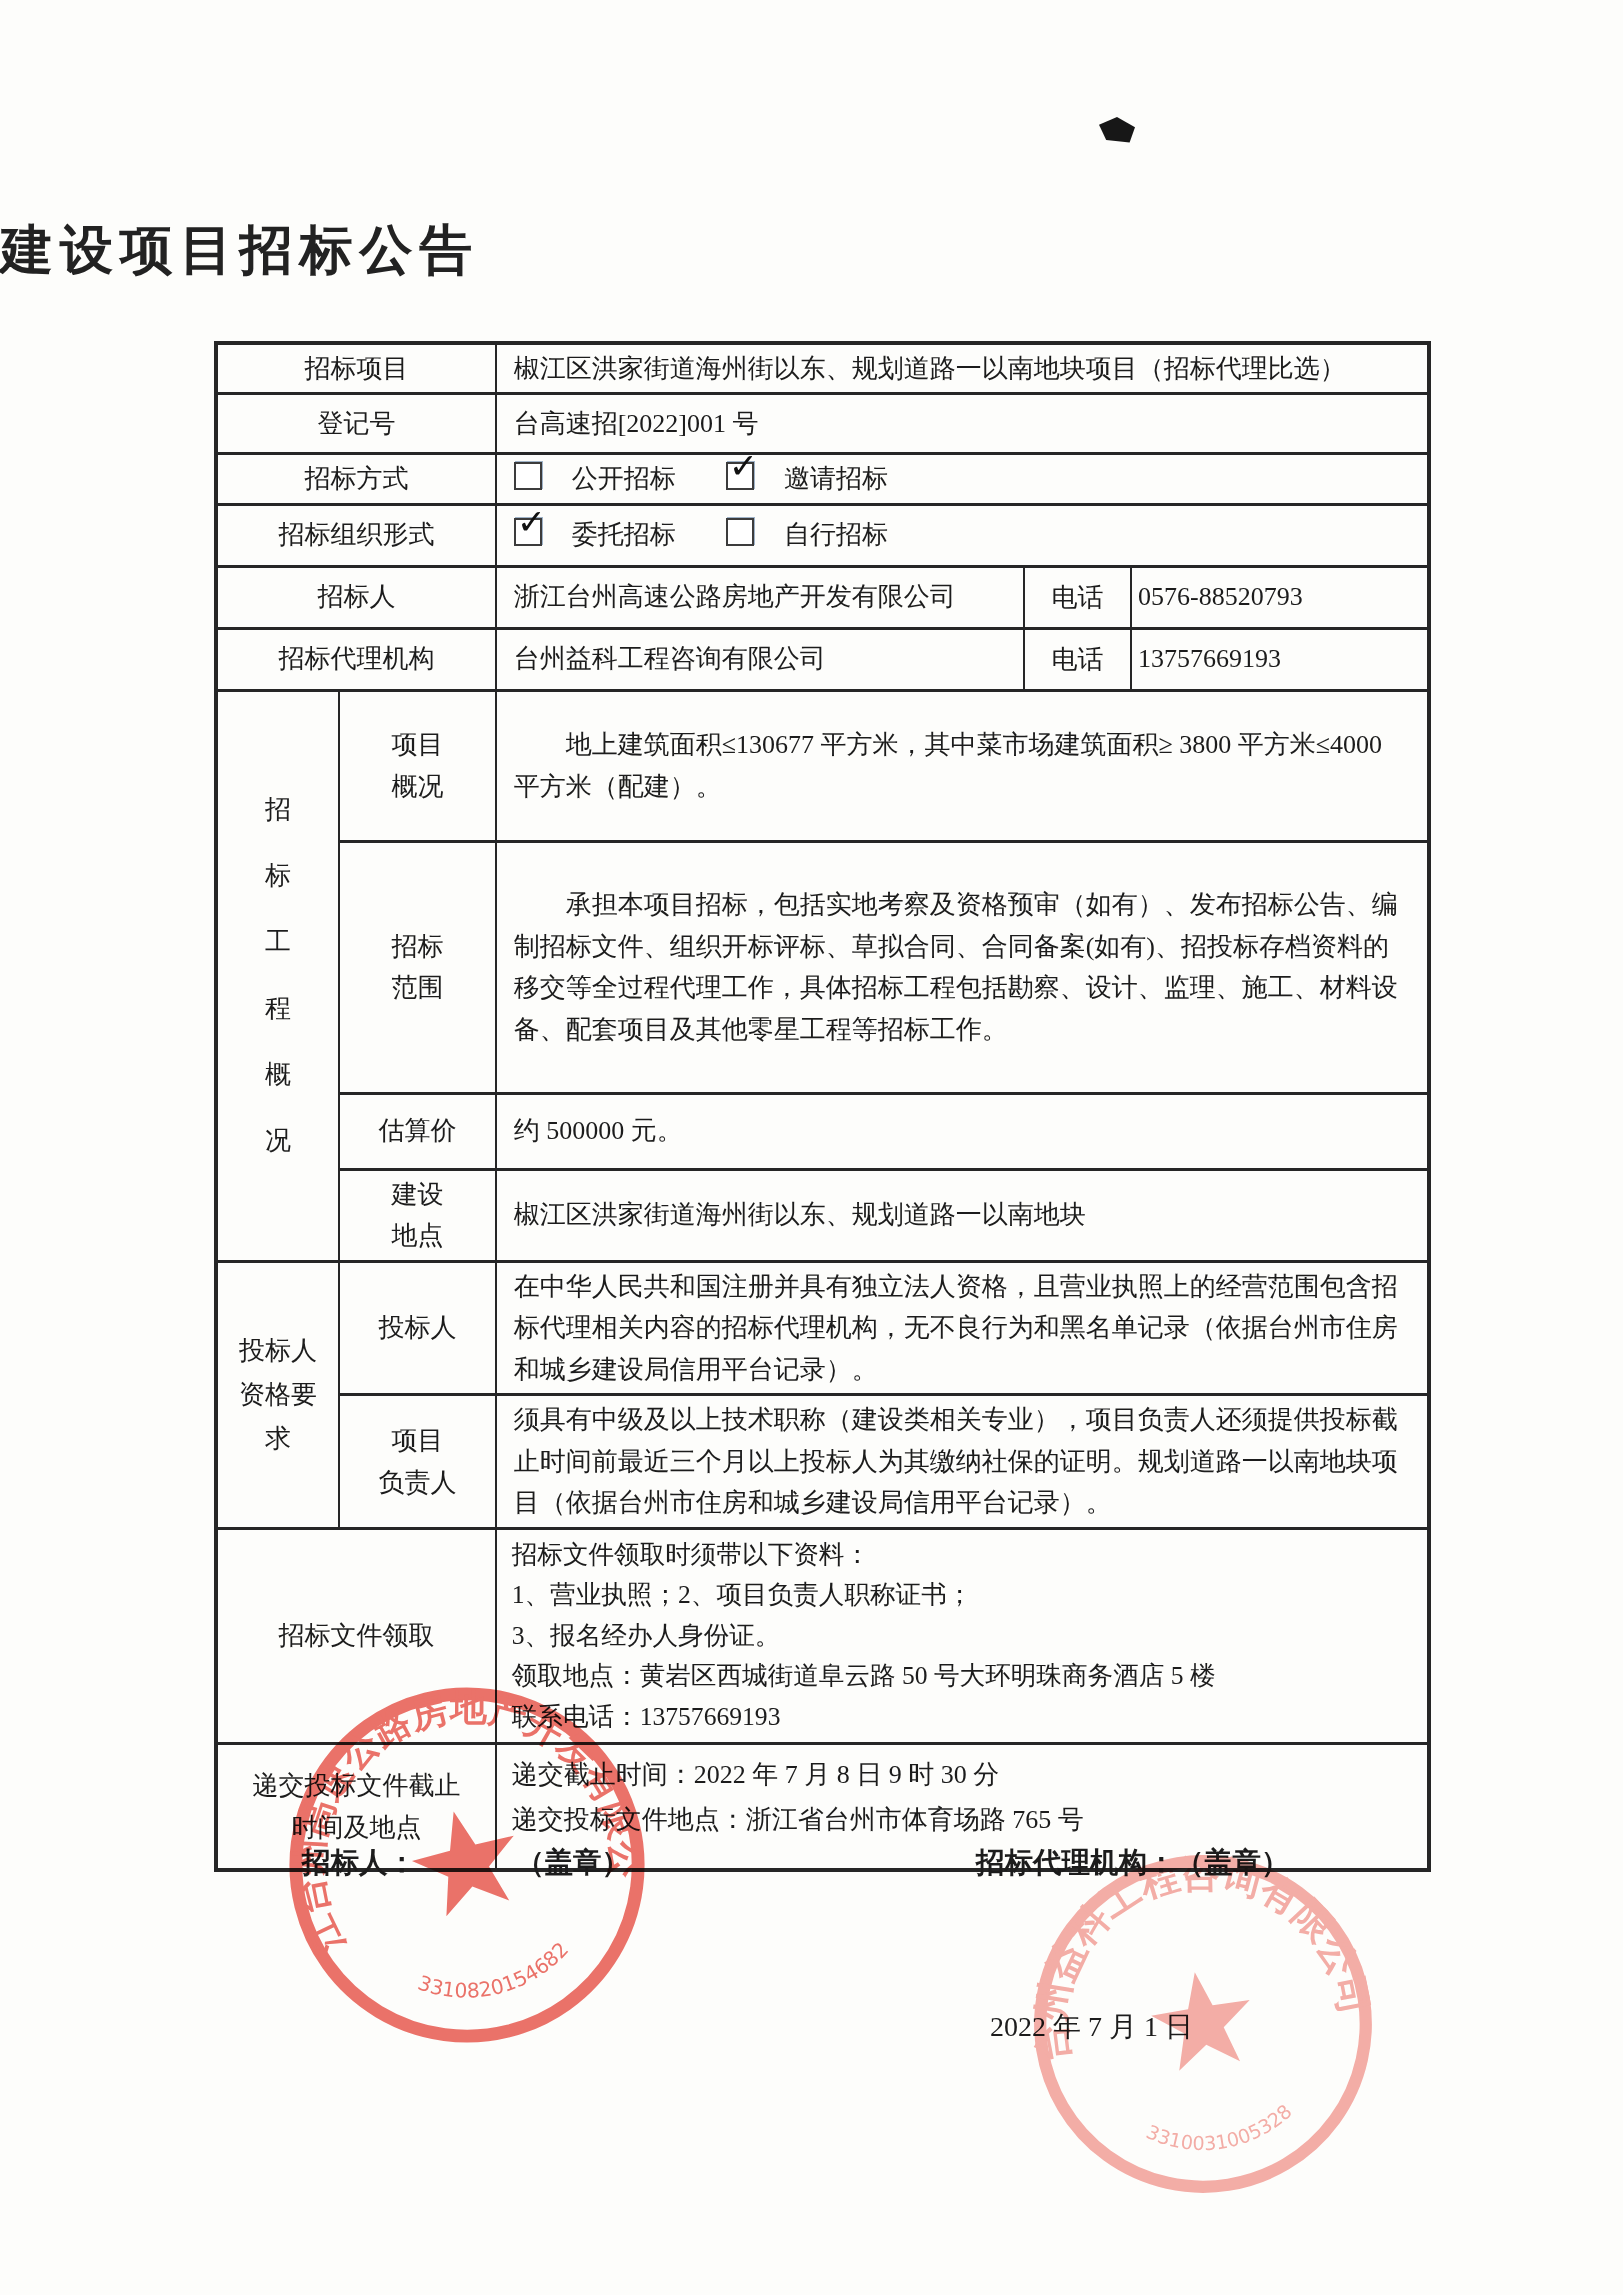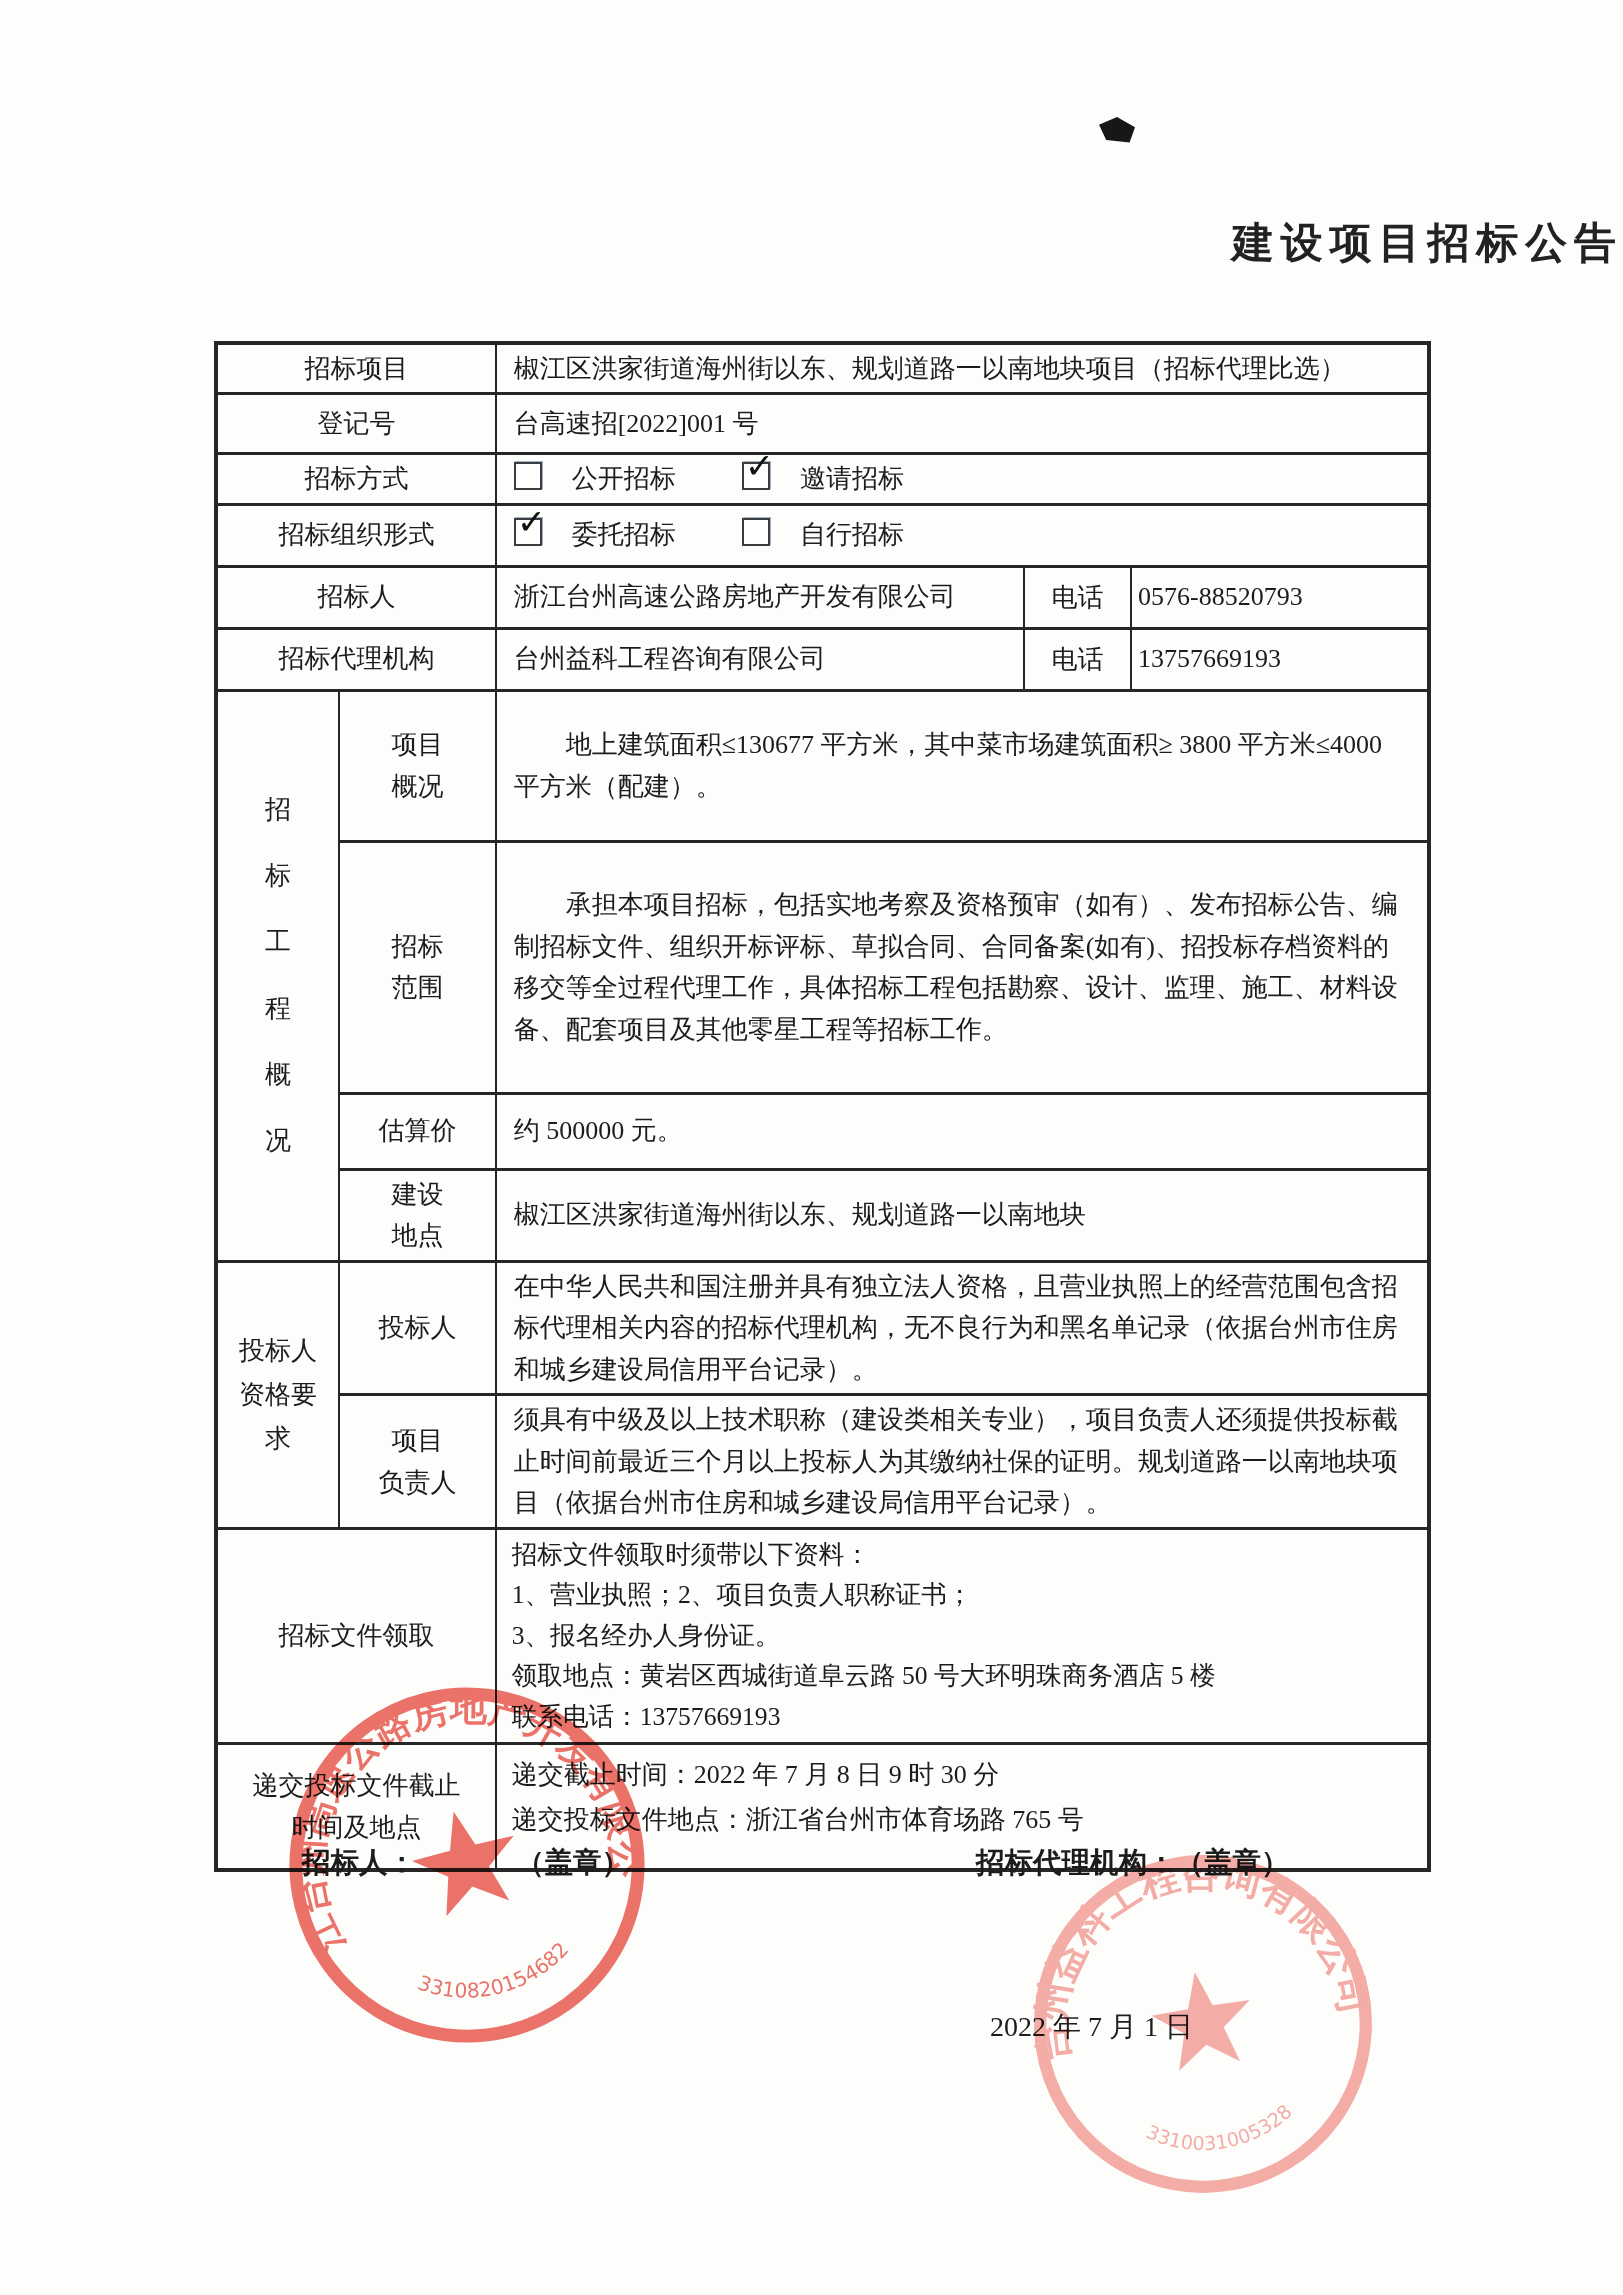--- a/index.html
+++ b/index.html
@@ -1,19 +1,19 @@
 <!DOCTYPE html>
 <html style="font-size:7.9px"><head>
 <meta charset="utf-8">
 <style>
   html,body{margin:0;padding:0;background:#e8e8e6;}
   .page{position:relative;width:1623px;height:2295px;background:#fdfdfb;overflow:hidden;
         font-family:"Liberation Serif","DejaVu Serif",serif;color:#1c1c1c;}
-  .title{position:absolute;top:215px;left:0;width:100%;text-align:right;
-         font-size:42px;font-weight:700;letter-spacing:6.9px;color:#222;}
+  .title{position:absolute;top:215px;left:0;width:100%;text-align:left;
+         font-size:53px;font-weight:700;letter-spacing:6.9px;color:#222;}
   .artifact{position:absolute;left:1099px;top:117px;width:36px;height:25.6px;background:#171717;
             clip-path:polygon(0 30%,50% 0,100% 40%,85% 100%,20% 90%);}
   table.doc{position:absolute;left:214px;top:341px;width:1214px;border-collapse:collapse;table-layout:fixed;}
   table.doc td{border:2.5px solid #262626;border-top-width:3.9px;border-bottom-width:3.9px;
                font-size:26px;color:#1c1c1c;vertical-align:middle;word-break:break-all;}
   table.doc{border:4.9px solid #262626;}
   td.lab{text-align:center;white-space:pre-line;line-height:1.6;}
   td.val{padding:2.9px 16.7px;line-height:1.6;}
   .r1{height:46px}.r2{height:60px}.r3{height:46px}.r4{height:62px}.r5{height:62px}
   .r6{height:62px}.r7{height:151px}.r8{height:252px}.r9{height:76px}.r10{height:92px}
@@ -28,21 +28,21 @@
   .pre{white-space:pre-line;}
   .r13 td.val{line-height:1.58;font-size:25.6px;padding:4.9px 14.7px;vertical-align:middle;}
   .r14 td.val{line-height:1.75;padding:6.9px 14.7px;vertical-align:top;}
   .phone-lab{text-align:center;}
   .phone-val{padding-left:6px;font-family:"Liberation Serif","DejaVu Serif",serif;}
   .cb{position:relative;display:inline-block;width:24.6px;height:24.6px;border:2px solid #3c3c3c;
       background:#fff;vertical-align:-2.9px;margin-right:29.5px;box-shadow:1px -1px 0 #9fb3c8;}
   .cb .tick{display:none;position:absolute;left:1px;top:-14.7px;font-size:35px;font-weight:700;color:#111;
             font-family:"DejaVu Sans",sans-serif;line-height:1;}
   .cb.checked .tick{display:block;}
-  .opt-label{display:inline-block;margin-right:66px;}
+  .opt-label{display:inline-block;margin-right:50px;}
   .sig{position:absolute;top:1844px;left:302px;font-size:28.5px;font-weight:700;display:flex;gap:100px;}
   .sig2{position:absolute;top:1844px;left:976px;font-size:28.5px;font-weight:700;}
   .date{position:absolute;top:2008px;left:990px;font-size:28px;}
   .seal{position:absolute;mix-blend-mode:multiply;pointer-events:none;}
   .seal-left{left:283px;top:1681px;width:368px;height:368px;opacity:.82;transform:rotate(-14deg);}
   .seal-right{left:1028px;top:1849px;width:350px;height:350px;opacity:.62;transform:rotate(-9deg);}
 </style>
 </head>
 <body>
 

